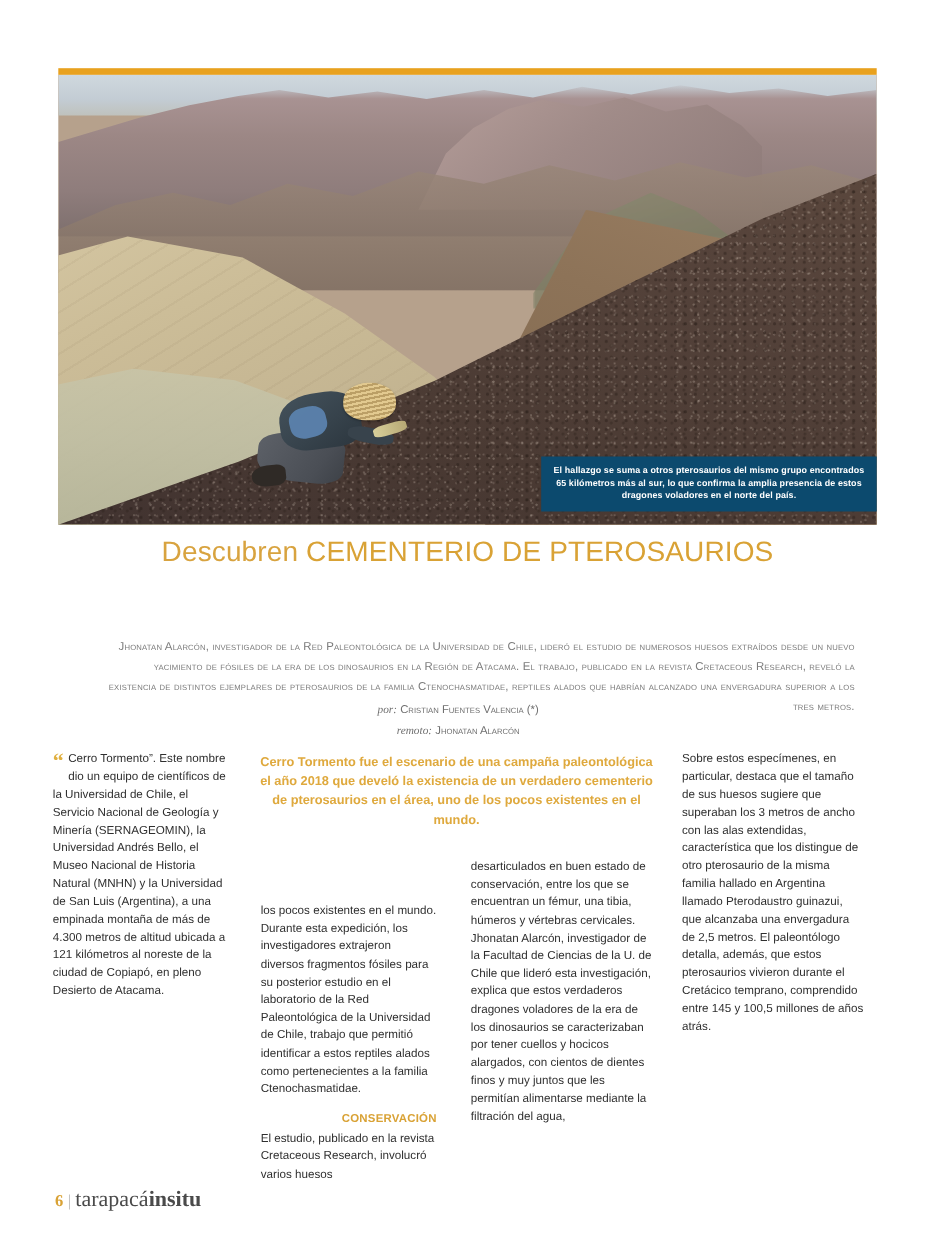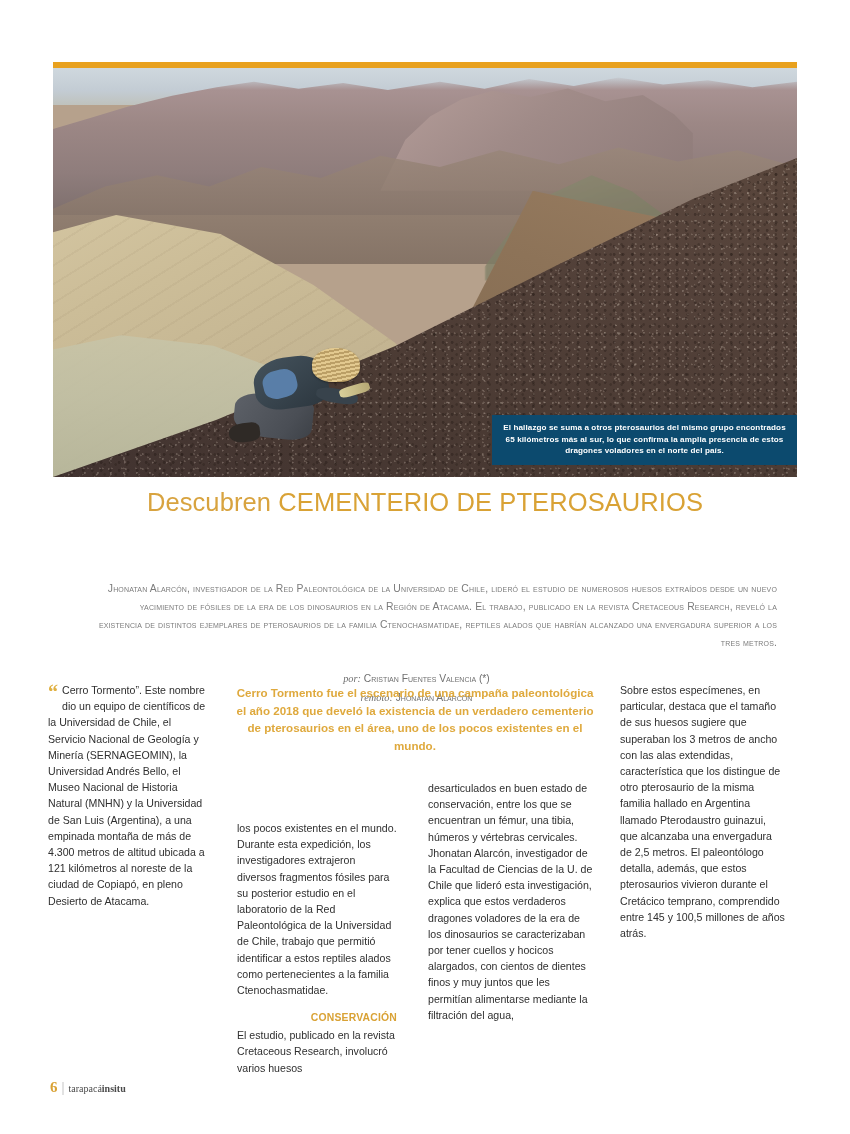--- a/index.html
+++ b/index.html
@@ -256,21 +256,20 @@
   }
   .byline {
     position: absolute;
     left: 0; top: 636px;
     width: 833px;
     text-align: center;
     color: #6f6f6f;
     font-size: 10.3px;
     line-height: 1.85;
     font-variant: small-caps;
-    margin-top: 33px;
   }
   .byline i { font-family: "Liberation Serif", serif; font-style: italic; font-variant: normal; }
 
   
   .col {
     position: absolute;
     top: 682px;
     width: 158px;
     color: #2f2f2f;
     font-size: 10.6px;
@@ -330,21 +329,21 @@
     font-weight: bold;
     font-family: "Liberation Serif", serif;
   }
   .pg-bar {
     color: #b9b9b9;
     font-size: 15px;
     font-family: "Liberation Serif", serif;
   }
   .mag-name {
     font-family: "Liberation Serif", serif;
-    font-size: 10px;
+    font-size: 20px;
     color: #4a4a4a;
   }
   .mag-name .mag-bold { font-weight: bold; }
 </style>
 </head>
 <body>
 
 <div class="photo-wrap">
   <div class="photo-topbar"></div>
   <div class="photo">

